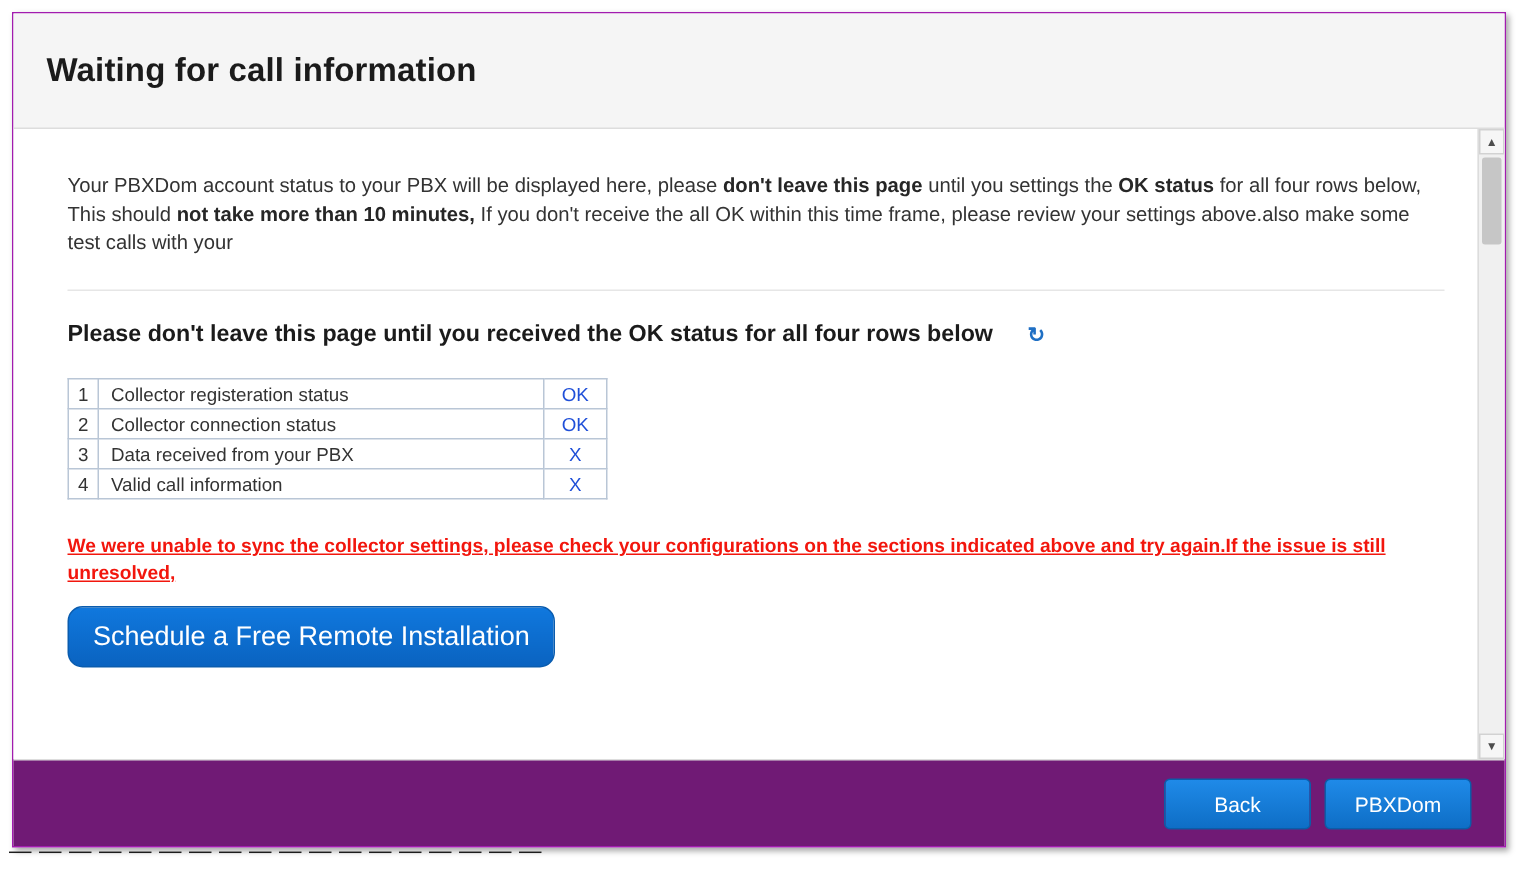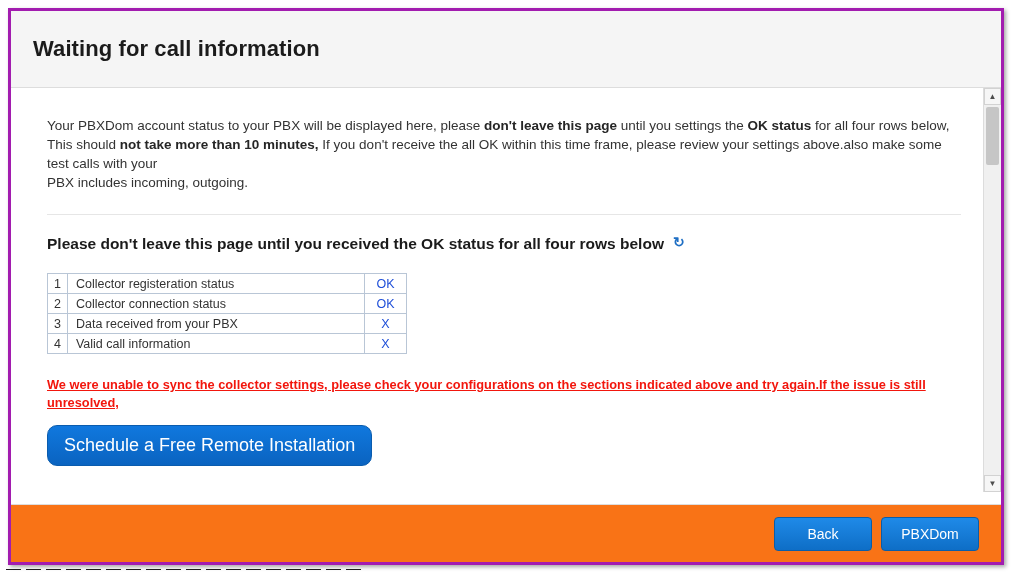--- a/index.html
+++ b/index.html
@@ -16,21 +16,21 @@
     background: #ffffff;
   }
   
   .dialog {
     position: absolute;
     left: 8px;
     top: 8px;
     width: 996px;
     height: 557px;
     background: #ffffff;
-    border: 3px solid #a21caf;
+    border: 1px solid #a21caf;
     box-shadow: 2px 2px 4px rgba(0,0,0,0.35);
     box-sizing: border-box;
     display: flex;
     flex-direction: column;
   }
   .dialog-header {
     height: 77px;
     min-height: 77px;
     background: #f5f5f5;
     border-bottom: 1px solid #dddddd;
@@ -108,21 +108,22 @@
   .divider {
     margin: 22px 0 0 0;
     border-top: 1px solid #e6e6e6;
   }
   .section-heading {
     margin-top: 20px;
     font-size: 15.5px;
     font-weight: bold;
     color: #1b1b1b;
     display: flex;
-    gap: 9px;
+    align-items: center;
+    gap: 23px;
   }
   .refresh-icon {
     color: #1f6fc4;
     font-size: 14px;
     line-height: 1;
     cursor: pointer;
   }
   
   .status-table {
     margin-top: 20px;
@@ -171,29 +172,28 @@
     border-radius: 10px;
     font-size: 18px;
     padding: 9px 16px;
     cursor: pointer;
     font-family: "Liberation Sans", sans-serif;
   }
   
   .dialog-footer {
     height: 58px;
     min-height: 58px;
-    background: #f97316;
+    background: #701a75;
     border-top: 1px solid #dddddd;
     display: flex;
     align-items: center;
     justify-content: flex-end;
     padding: 0 22px;
     gap: 9px;
     box-sizing: border-box;
-    margin-top: 12px;
   }
   .footer-btn {
     background: linear-gradient(#1f8ae8, #0e6ec6);
     border: 1px solid #0b5da8;
     border-radius: 4px;
     color: #ffffff;
     font-size: 14px;
     padding: 8px 18px;
     min-width: 60px;
     text-align: center;
@@ -229,21 +229,20 @@
       <div class="dialog-title">Waiting for call information</div>
     </div>
 
     <div class="dialog-body">
 
       <div class="scroll-area">
 
         <div class="intro">
           <span>Your PBXDom account status to your PBX will be displayed here, please </span><b>don't leave this page</b><span> until you settings the </span><b>OK status</b><span> for all four rows below,</span><br>
           <span>This should </span><b>not take more than 10 minutes,</b><span> If you don't receive the all OK within this time frame, please review your settings above.also make some test calls with your</span><br>
-          <span>PBX includes incoming, outgoing.</span>
         </div>
 
         <div class="divider"></div>
 
         <div class="section-heading">
           <span>Please don't leave this page until you received the OK status for all four rows below</span>
           <span class="refresh-icon">↻</span>
         </div>
 
         <table class="status-table">

